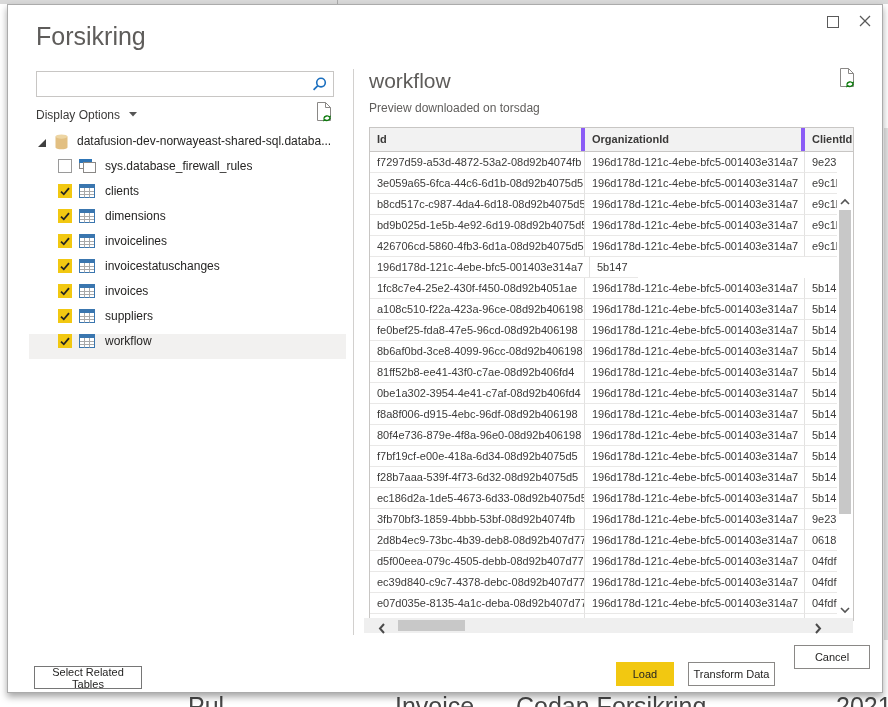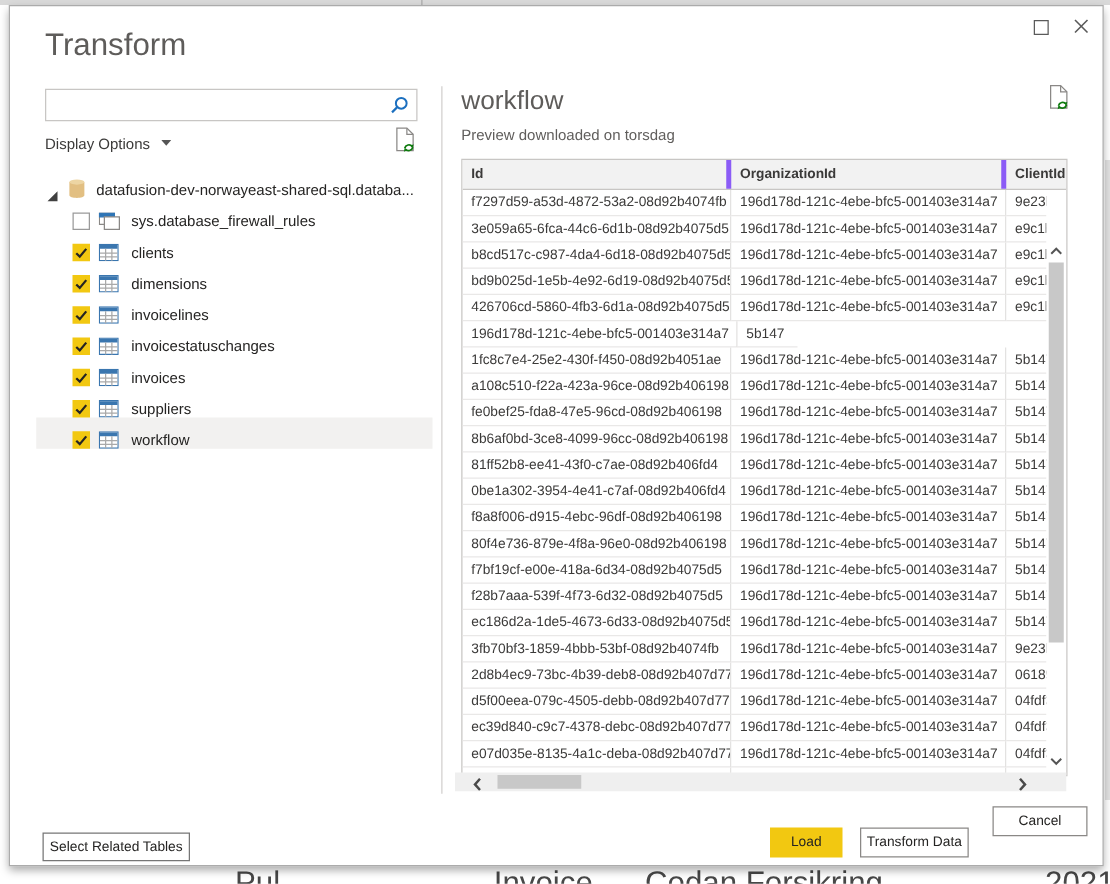--- a/index.html
+++ b/index.html
@@ -22,21 +22,21 @@
 
   
   .search-box { position:absolute; left:28px; top:66px; width:298px; height:26px; border:1px solid #C8C6C4; background:#fff; }
   .search-box input { position:absolute; left:4px; top:1px; width:268px; height:22px; border:none; outline:none; font-size:12px; font-family:inherit; }
   .search-icon { position:absolute; right:5px; top:4px; }
   .display-options { position:absolute; left:28px; top:101px; font-size:12px; color:#3B3A39; cursor:pointer; }
   .display-options .caret { display:inline-block; margin-left:6px; vertical-align:2px; }
   .refresh-left { position:absolute; left:306px; top:96px; cursor:pointer; }
 
   .tree { position:absolute; left:21px; top:129px; width:317px; }
-  .tree-row { display:flex; align-items:flex-end; height:25px; cursor:pointer; }
+  .tree-row { display:flex; align-items:flex-start; height:25px; cursor:pointer; }
   .tree-row.selected { background:#F2F1F0; }
   .tree-root { padding-left:8px; }
   .tree-root .expander { width:10px; height:10px; margin-right:8px; flex:0 0 auto; }
   .tree-root .db-ic { margin-right:9px; flex:0 0 auto; display:flex; }
   .tree-child { padding-left:29px; }
   .cb { width:14px; height:14px; margin-right:7px; flex:0 0 auto; display:flex; align-items:center; justify-content:center;
         border:1.5px solid #9A9A9A; background:#fff; }
   .cb.checked { border:none; background:var(--accent-gold,#F2C811); }
   .ticon { width:17px; margin-right:9px; flex:0 0 auto; display:flex; }
   .tlabel { font-size:12px; color:#252423; white-space:nowrap; overflow:hidden; }
@@ -64,21 +64,21 @@
   .v-thumb { position:absolute; left:2px; top:58px; width:12px; height:304px; background:#C8C8C8; cursor:pointer; }
 
   .h-scroll { position:absolute; left:356px; top:613px; width:489px; height:15px; background:#EFEFEF; }
   .h-scroll .arrow { position:absolute; top:2px; width:8px; height:11px; cursor:pointer; }
   .h-scroll .arrow.left { left:14px; } .h-scroll .arrow.right { left:450px; }
   .h-thumb { position:absolute; left:34px; top:2px; width:67px; height:11px; background:#C8C8C8; cursor:pointer; }
 
   
   .btn { position:absolute; display:flex; align-items:center; justify-content:center; font-size:11px; color:#252423;
          background:#fff; border:1px solid #8A8886; cursor:pointer; font-family:inherit; }
-  .btn-related { left:26px; top:661px; width:118px; height:23px; border-color:#767676; }
+  .btn-related { left:26px; top:661px; width:108px; height:23px; border-color:#767676; }
   .btn-load { left:608px; top:657px; width:58px; height:24px; background:var(--accent-gold,#F2C811); border:none; }
   .btn-transform { left:680px; top:657px; width:87px; height:24px; }
   .btn-cancel { left:786px; top:640px; width:76px; height:24px; }
 </style>
 </head>
 <body>
 
 <div class="screen">
 
   <div class="bg-top-strip"></div>
@@ -92,21 +92,21 @@
   <div class="dialog">
 
     <div class="win-max"></div>
     <div class="win-close">
       <svg width="16" height="16" viewBox="0 0 16 16">
         <line x1="3" y1="3" x2="13" y2="13" stroke="#5A5A5A" stroke-width="1.3"></line>
         <line x1="13" y1="3" x2="3" y2="13" stroke="#5A5A5A" stroke-width="1.3"></line>
       </svg>
     </div>
 
-    <div class="dlg-title">Transform</div>
+    <div class="dlg-title">Forsikring</div>
 
     <div class="search-box">
       <input type="text" value="" style="">
       <span class="search-icon">
         <svg width="17" height="17" viewBox="0 0 17 17">
           <circle cx="10" cy="6.6" r="4.3" fill="none" stroke="#1B6FBF" stroke-width="1.6"></circle>
           <line x1="6.6" y1="9.9" x2="2.6" y2="13.9" stroke="#1B6FBF" stroke-width="1.7"></line>
         </svg>
       </span>
     </div>

